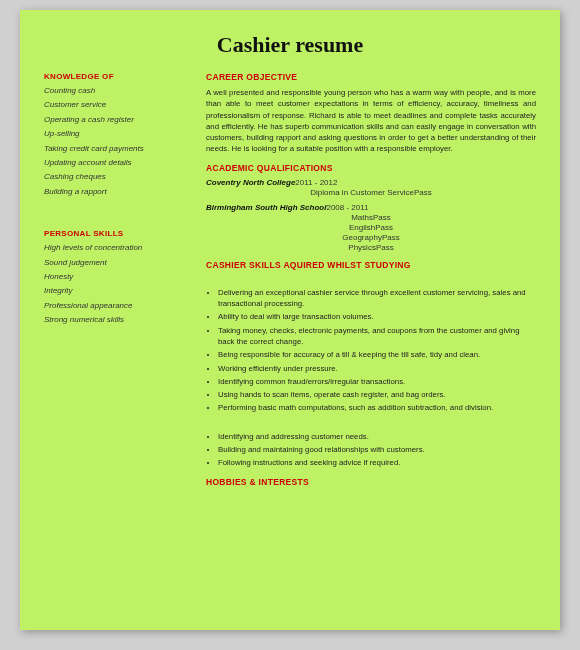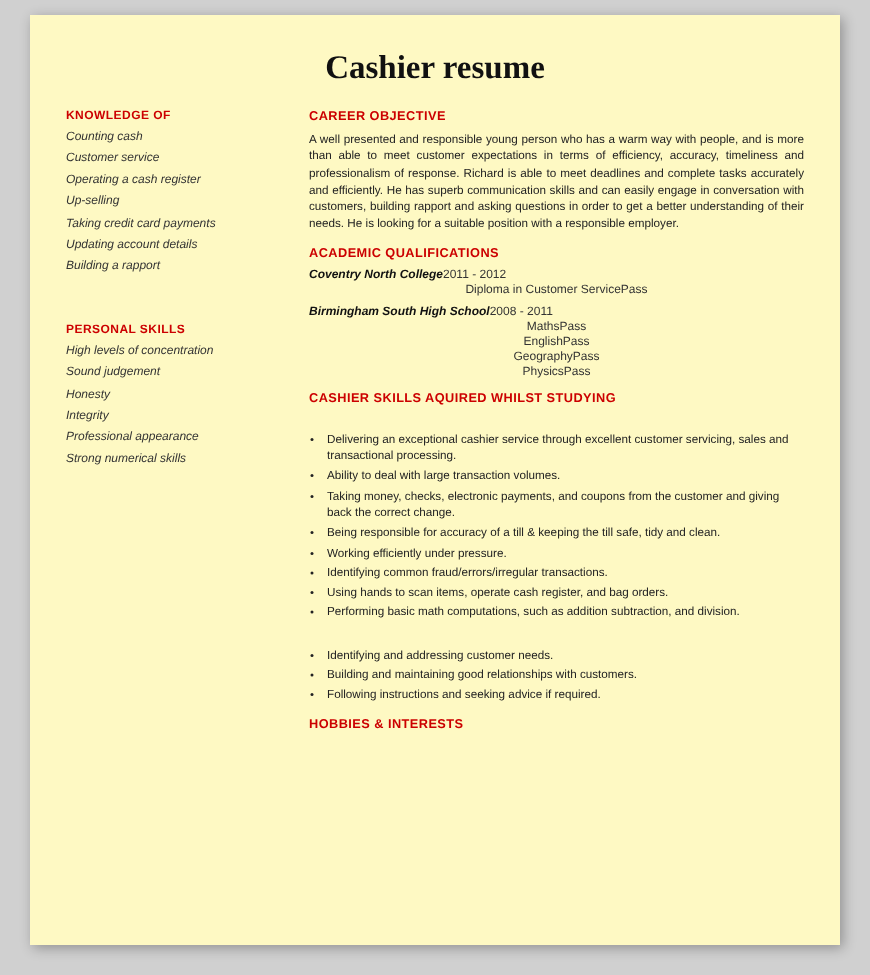--- a/index.html
+++ b/index.html
@@ -6,21 +6,21 @@
     body {
       background: #d0d0d0;
       display: flex;
       justify-content: center;
       align-items: flex-start;
       min-height: 650px;
       font-family: Arial, sans-serif;
       padding: 10px;
     }
     .page {
-      background: #fef9c3;
+      background: #bef264;
       width: 540px;
       min-height: 620px;
       padding: 22px 24px 18px 24px;
       box-shadow: 2px 2px 8px rgba(0,0,0,0.3);
     }
     .page-title {
       text-align: center;
       font-size: 22px;
       font-weight: bold;
       color: #111;
@@ -129,20 +129,21 @@
 
     <div class="left-col">
       <div class="section-heading">KNOWLEDGE OF</div>
       <div>
         <div class="left-item">Counting cash</div>
         <div class="left-item">Customer service</div>
         <div class="left-item">Operating a cash register</div>
         <div class="left-item">Up-selling</div>
         <div class="left-item">Taking credit card payments</div>
         <div class="left-item">Updating account details</div>
+        <div class="left-item">Cashing cheques</div>
         <div class="left-item">Building a rapport</div>
       </div>
 
       <div class="left-spacer"></div>
 
       <div class="section-heading">PERSONAL SKILLS</div>
       <div>
         <div class="left-item">High levels of concentration</div>
         <div class="left-item">Sound judgement</div>
         <div class="left-item">Honesty</div>

